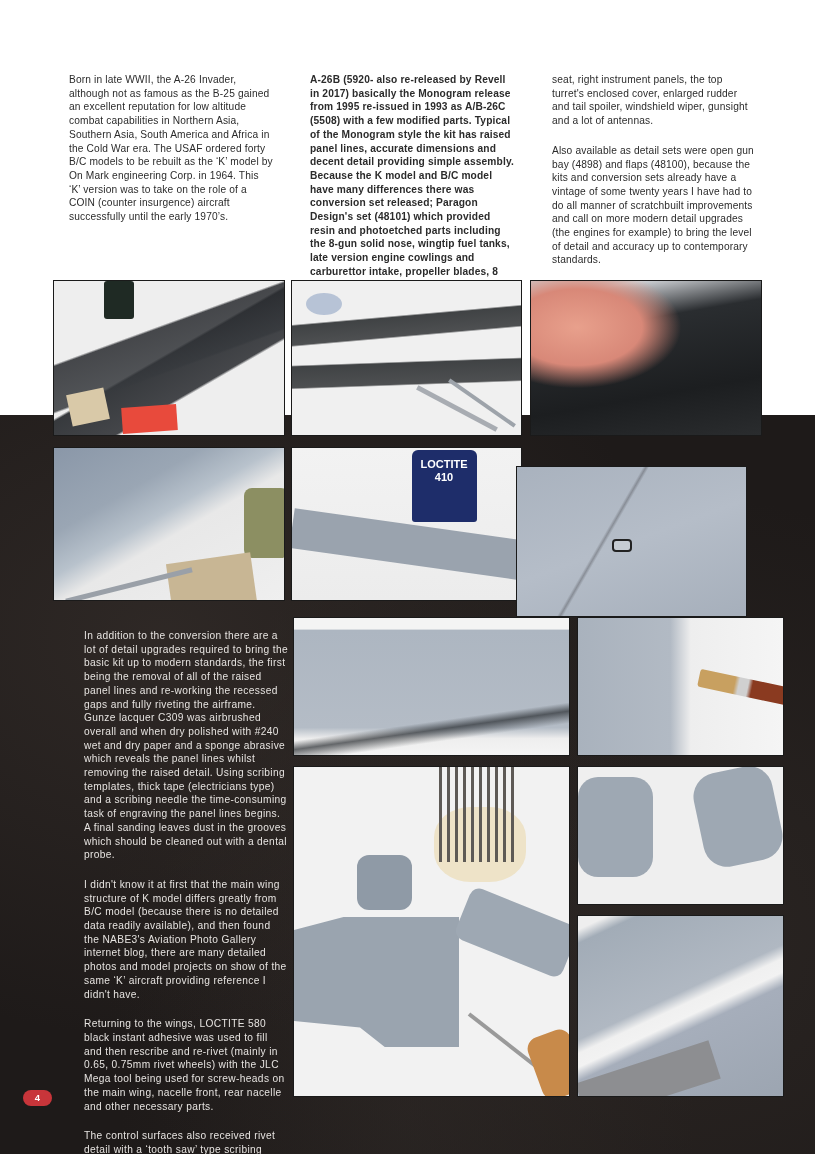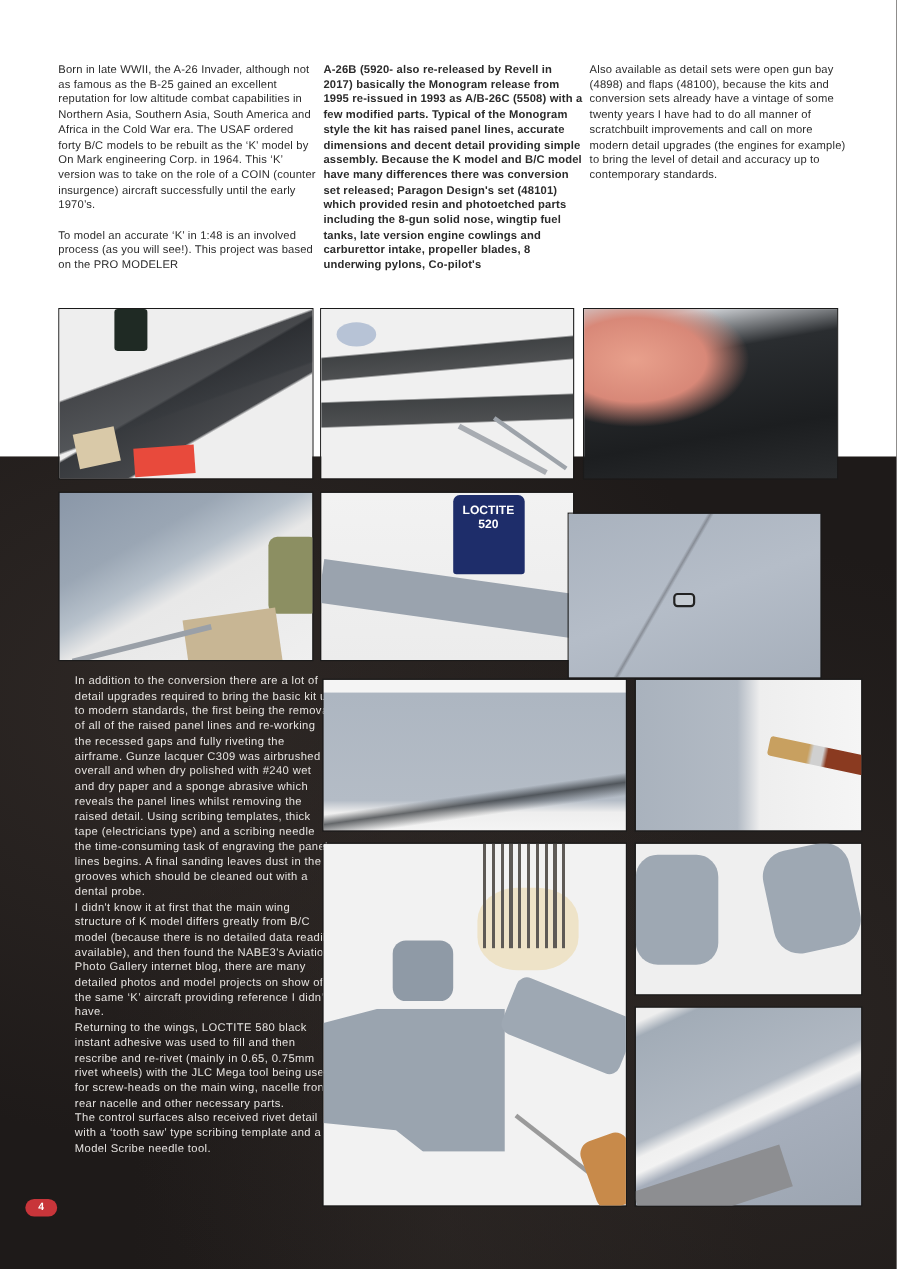--- a/index.html
+++ b/index.html
@@ -17,21 +17,21 @@
       radial-gradient(ellipse at 50% 95%, rgba(45,40,38,0.5) 0%, rgba(0,0,0,0) 50%),
       #1e1a19;
   }
   .col {
     position: absolute;
     font-size: 10.2px;
     line-height: 13.7px;
     color: #2b2b2b;
     letter-spacing: 0.15px;
   }
-  .col p { margin: 0; white-space: pre-line; }
+  .col p { margin: 16px; white-space: pre-line; }
   .col p + p.gap { margin-top: 13.7px; }
   #col1 { left: 53px; top: 57px; width: 236px; }
   #col2 { left: 294px; top: 57px; width: 236px; font-weight: bold; }
   #col3 { left: 536px; top: 57px; width: 236px; }
   #col4 {
     left: 68px; top: 613px; width: 236px;
     color: #e6e3e0; letter-spacing: 0.35px;
   }
   .photo {
     position: absolute;
@@ -114,28 +114,28 @@
   }
   #p11 .template { position:absolute; left:0; top:145px; width:140px; height:40px; background:#8d8e91; transform:rotate(-18deg); }
 </style>
 </head>
 <body>
 
 <div class="dark-bg"></div>
 
 <div class="col" id="col1">
   <p>Born in late WWII, the A-26 Invader, although not as famous as the B-25 gained an excellent reputation for low altitude combat capabilities in Northern Asia, Southern Asia, South America and Africa in the Cold War era. The USAF ordered forty B/C models to be rebuilt as the ‘K’ model by On Mark engineering Corp. in 1964. This ‘K’ version was to take on the role of a COIN (counter insurgence) aircraft successfully until the early 1970’s.</p>
-  <p class="gap">To model an accurate ‘K’ in 1:48 is an involved process (as you will see!). This project was based on the PRO MODELER</p>
 </div>
 
 <div class="col" id="col2">
   <p>A-26B (5920- also re-released by Revell in 2017) basically the Monogram release from 1995 re-issued in 1993 as A/B-26C (5508) with a few modified parts. Typical of the Monogram style the kit has raised panel lines, accurate dimensions and decent detail providing simple assembly. Because the K model and B/C model have many differences there was conversion set released; Paragon Design's set (48101) which provided resin and photoetched parts including the 8-gun solid nose, wingtip fuel tanks, late version engine cowlings and carburettor intake, propeller blades, 8 underwing pylons, Co-pilot's</p>
 </div>
 
 <div class="col" id="col3">
+  <p>seat, right instrument panels, the top turret's enclosed cover, enlarged rudder and tail spoiler, windshield wiper, gunsight and a lot of antennas.</p>
   <p>Also available as detail sets were open gun bay (4898) and flaps (48100), because the kits and conversion sets already have a vintage of some twenty years I have had to do all manner of scratchbuilt improvements and call on more modern detail upgrades (the engines for example) to bring the level of detail and accuracy up to contemporary standards.</p>
 </div>
 
 <div class="col" id="col4">
   <p>In addition to the conversion there are a lot of detail upgrades required to bring the basic kit up to modern standards, the first being the removal of all of the raised panel lines and re-working the recessed gaps and fully riveting the airframe. Gunze lacquer C309 was airbrushed overall and when dry polished with #240 wet and dry paper and a sponge abrasive which reveals the panel lines whilst removing the raised detail. Using scribing templates, thick tape (electricians type) and a scribing needle the time-consuming task of engraving the panel lines begins. A final sanding leaves dust in the grooves which should be cleaned out with a dental probe.</p>
   <p>I didn't know it at first that the main wing structure of K model differs greatly from B/C model (because there is no detailed data readily available), and then found the NABE3's Aviation Photo Gallery internet blog, there are many detailed photos and model projects on show of the same ‘K’ aircraft providing reference I didn't have.</p>
   <p>Returning to the wings, LOCTITE 580 black instant adhesive was used to fill and then rescribe and re-rivet (mainly in 0.65, 0.75mm rivet wheels) with the JLC Mega tool being used for screw-heads on the main wing, nacelle front,  rear nacelle and other necessary parts.</p>
   <p>The control surfaces also received rivet detail with a ‘tooth saw’ type scribing template and a Model Scribe needle tool.</p>
 </div>
 
@@ -161,21 +161,21 @@
   <div class="inner"></div>
   <div class="moss"></div>
   <div class="sponge"></div>
   <div class="probe"></div>
 </div>
 
 <div class="photo" id="p5" style="left:291px;top:447px;width:231px;height:154px;">
   <div class="inner"></div>
   <div class="wing"></div>
   <div class="bottle"></div>
-  <div class="label">LOCTITE 520</div>
+  <div class="label">LOCTITE 410</div>
 </div>
 
 <div class="photo" id="p6" style="left:516px;top:466px;width:231px;height:151px;">
   <div class="inner"></div>
   <div class="hatch"></div>
 </div>
 
 <div class="photo" id="p7" style="left:293px;top:617px;width:277px;height:139px;">
   <div class="inner"></div>
 </div>

